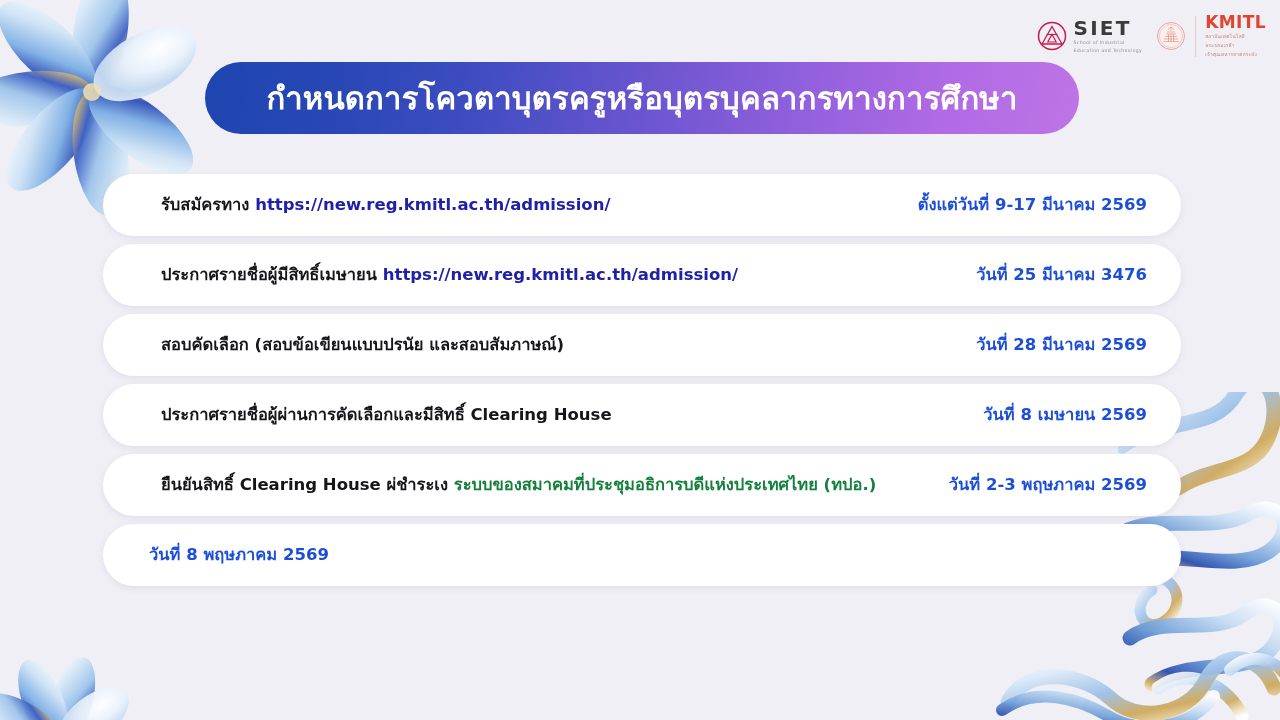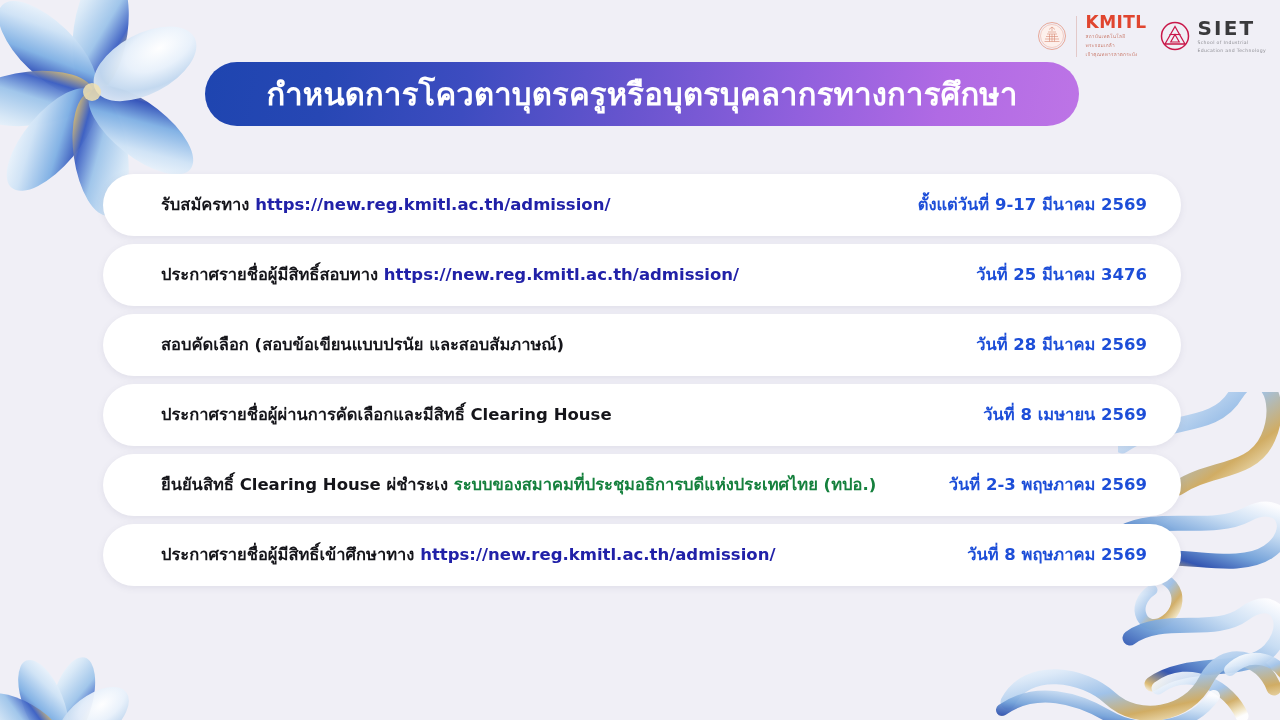--- a/index.html
+++ b/index.html
@@ -76,21 +76,21 @@
     letter-spacing: 0.2px;
     margin-top: 2px;
   }
 
   
   .title-pill {
     position: absolute;
     left: 205px;
     top: 62px;
     width: 874px;
-    height: 64px;
+    height: 72px;
     border-radius: 38px;
     background: linear-gradient(100deg,
         #1e45b0 0%, #2747b4 14%, #3d4cc0 30%,
         #6a55cf 50%, #9160dd 68%, #b06ae4 84%, #bd74e6 100%);
     display: flex;
     align-items: center;
     justify-content: center;
   }
 
   .title-text {
@@ -235,20 +235,34 @@
       <path d="M10,70 C44,46 86,58 116,76 C150,96 200,88 222,56" stroke="url(#ribbonB)" stroke-width="12" opacity="0.9"></path>
       <path d="M238,30 C258,10 288,18 298,44" stroke="url(#ribbonA)" stroke-width="12" opacity="0.9"></path>
     </g>
   </svg>
 </div>
 
 <div class="logo-bar">
 
   <div class="logo-unit">
     <svg width="30" height="30" viewBox="0 0 60 60">
+      <circle cx="30" cy="30" r="27" fill="none" stroke="#c9184a" stroke-width="3"></circle>
+      <path d="M30 11 L50 46 L10 46 Z" fill="none" stroke="#c9184a" stroke-width="2.6"></path>
+      <path d="M30 27 L38.5 42 L21.5 42 Z" fill="none" stroke="#c9184a" stroke-width="2.4"></path>
+      <path d="M19 27 L41 27" stroke="#c9184a" stroke-width="2.2"></path>
+    </svg>
+    <div class="siet-text">
+      <div class="siet-name">SIET</div>
+      <div class="siet-sub">School of Industrial</div>
+      <div class="siet-sub">Education and Technology</div>
+    </div>
+  </div>
+
+  <div class="logo-unit">
+    <svg width="30" height="30" viewBox="0 0 60 60">
       <circle cx="30" cy="30" r="27" fill="none" stroke="#e8a898" stroke-width="2"></circle>
       <circle cx="30" cy="30" r="23" fill="#fdf0ec" stroke="#e8a898" stroke-width="1"></circle>
       <g stroke="#d98a74" stroke-width="1.2" fill="none">
         <path d="M30 12 L30 20"></path>
         <path d="M22 22 L38 22"></path>
         <path d="M20 26 L40 26"></path>
         <path d="M18 31 L42 31"></path>
         <path d="M16 36 L44 36"></path>
         <path d="M15 41 L45 41"></path>
         <path d="M24 17 L30 12 L36 17"></path>
@@ -256,58 +270,43 @@
       </g>
     </svg>
     <div class="kmitl-divider"></div>
     <div class="kmitl-text">
       <div class="kmitl-name">KMITL</div>
       <div class="kmitl-sub">สถาบันเทคโนโลยี</div>
       <div class="kmitl-sub">พระจอมเกล้า</div>
       <div class="kmitl-sub">เจ้าคุณทหารลาดกระบัง</div>
     </div>
   </div>
-
-  <div class="logo-unit">
-    <svg width="30" height="30" viewBox="0 0 60 60">
-      <circle cx="30" cy="30" r="27" fill="none" stroke="#c9184a" stroke-width="3"></circle>
-      <path d="M30 11 L50 46 L10 46 Z" fill="none" stroke="#c9184a" stroke-width="2.6"></path>
-      <path d="M30 27 L38.5 42 L21.5 42 Z" fill="none" stroke="#c9184a" stroke-width="2.4"></path>
-      <path d="M19 27 L41 27" stroke="#c9184a" stroke-width="2.2"></path>
-    </svg>
-    <div class="siet-text">
-      <div class="siet-name">SIET</div>
-      <div class="siet-sub">School of Industrial</div>
-      <div class="siet-sub">Education and Technology</div>
-    </div>
-  </div>
 </div>
 
 <div class="title-pill">
   <div class="title-text">กำหนดการโควตาบุตรครูหรือบุตรบุคลากรทางการศึกษา</div>
 </div>
 
 <div class="schedule" id="schedule-list">
     <div class="row-card">
       <div class="row-label"><span>รับสมัครทาง </span><span class="lnk">https://new.reg.kmitl.ac.th/admission/</span></div>
       <div class="row-date">ตั้งแต่วันที่ 9-17 มีนาคม 2569</div>
     </div>
     <div class="row-card">
-      <div class="row-label"><span>ประกาศรายชื่อผู้มีสิทธิ์สอบทาง </span><span class="lnk">https://new.reg.kmitl.ac.th/admission/</span></div>
+      <div class="row-label"><span>ประกาศรายชื่อผู้มีสิทธิ์เมษายน </span><span class="lnk">https://new.reg.kmitl.ac.th/admission/</span></div>
       <div class="row-date">วันที่ 25 มีนาคม 3476</div>
     </div>
     <div class="row-card">
       <div class="row-label"><span>สอบคัดเลือก (สอบข้อเขียนแบบปรนัย และสอบสัมภาษณ์)</span></div>
       <div class="row-date">วันที่ 28 มีนาคม 2569</div>
     </div>
     <div class="row-card">
       <div class="row-label"><span>ประกาศรายชื่อผู้ผ่านการคัดเลือกและมีสิทธิ์ Clearing House</span></div>
       <div class="row-date">วันที่ 8 เมษายน 2569</div>
     </div>
     <div class="row-card">
       <div class="row-label"><span>ยืนยันสิทธิ์ Clearing House ผ่ชำระเง </span><span class="hilite">ระบบของสมาคมที่ประชุมอธิการบดีแห่งประเทศไทย (ทปอ.)</span></div>
       <div class="row-date">วันที่ 2-3 พฤษภาคม 2569</div>
     </div>
     <div class="row-card">
-      <div class="row-label"><span>ประกาศรายชื่อผู้มีสิทธิ์เข้าศึกษาทาง </span><span class="lnk">https://new.reg.kmitl.ac.th/admission/</span></div>
       <div class="row-date">วันที่ 8 พฤษภาคม 2569</div>
     </div>
   </div>
 
 </body></html>

